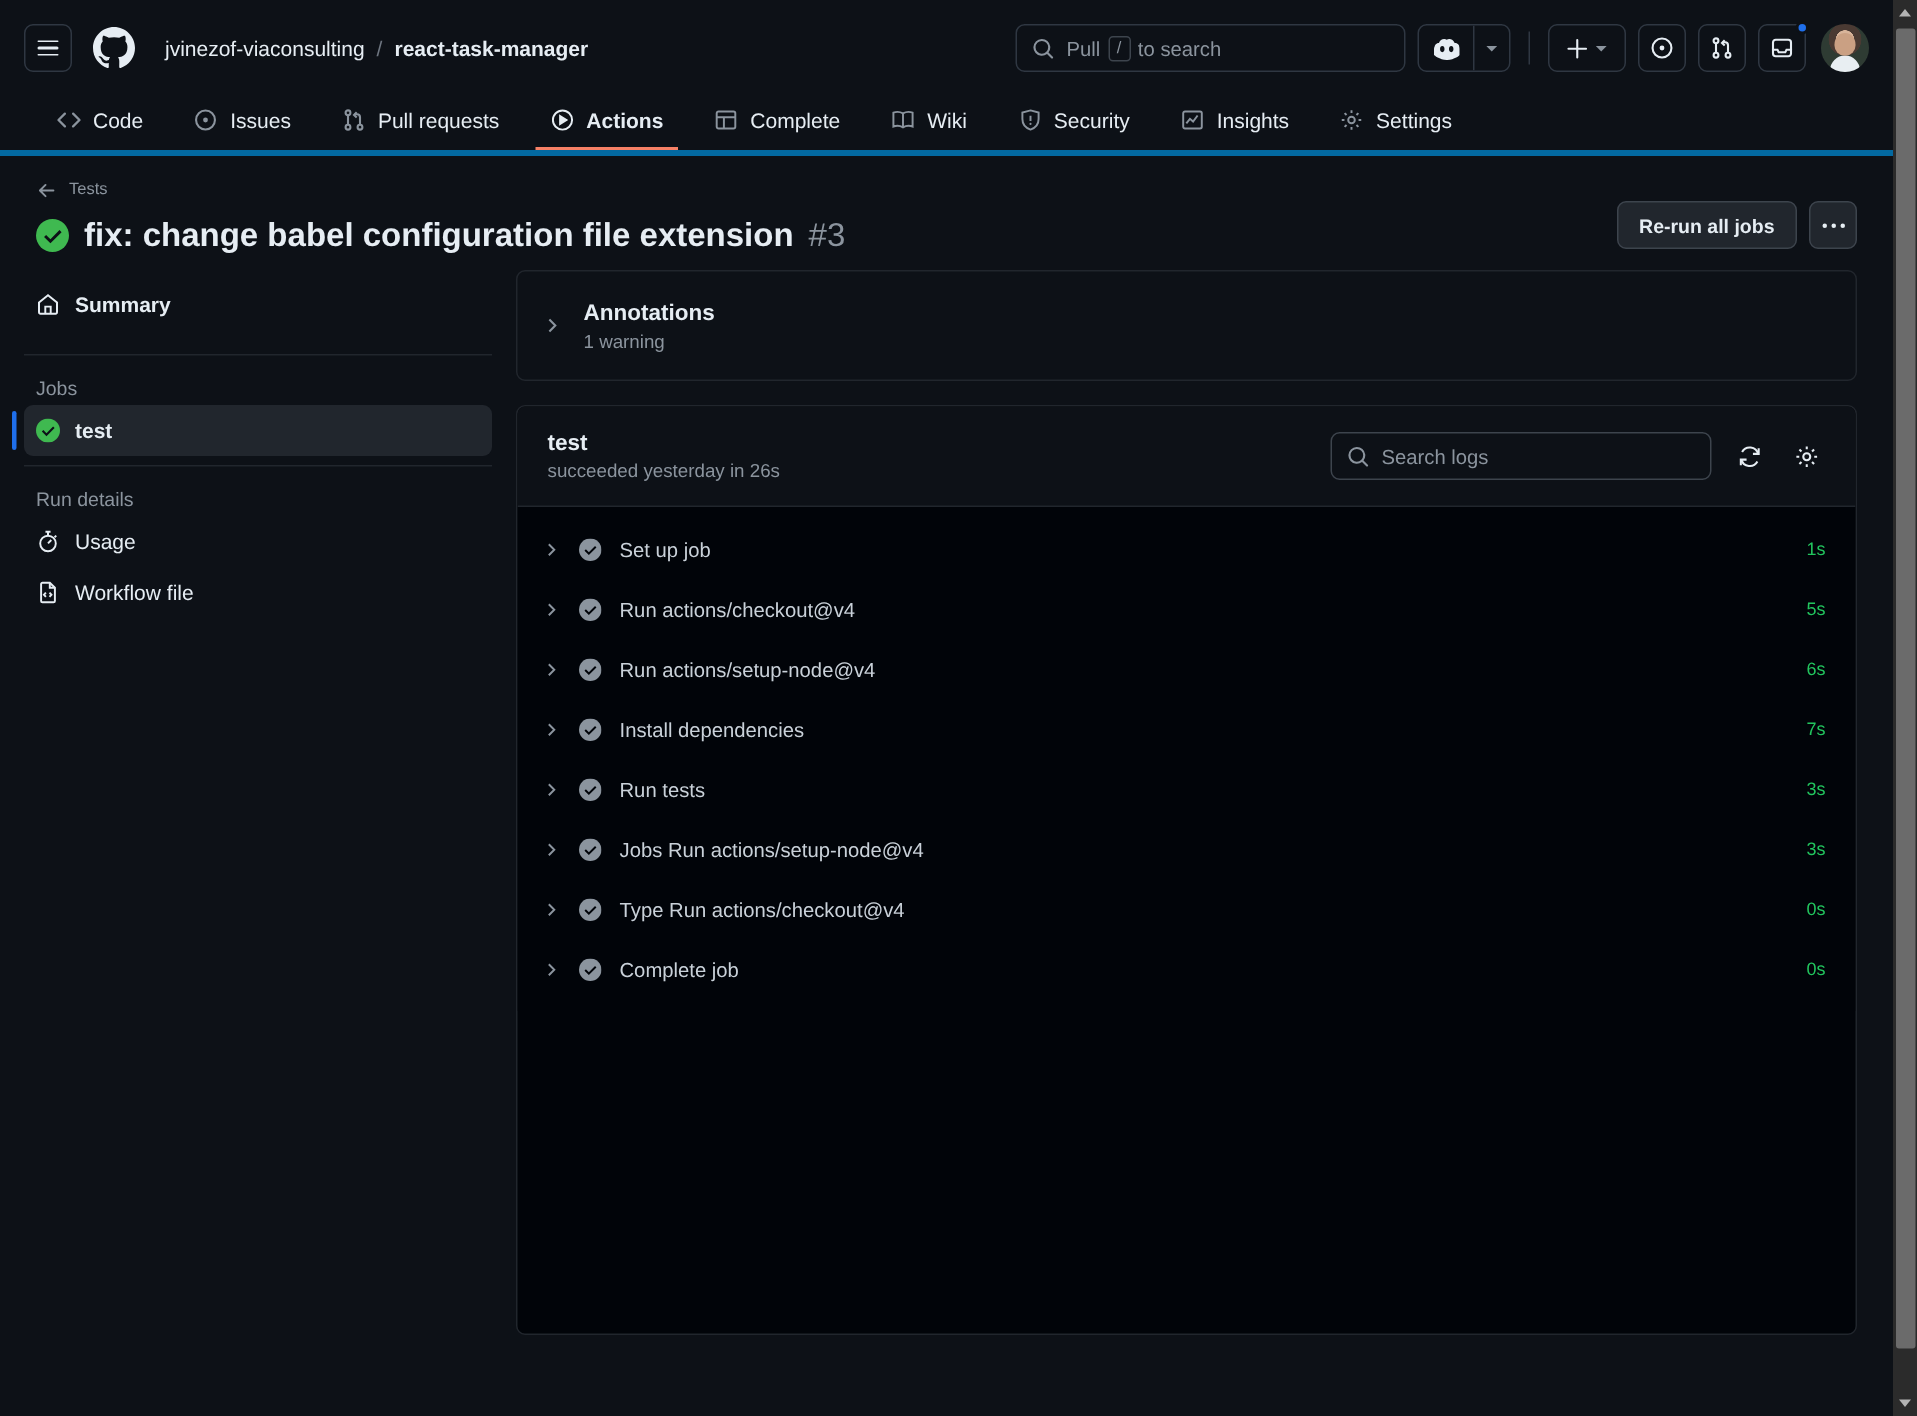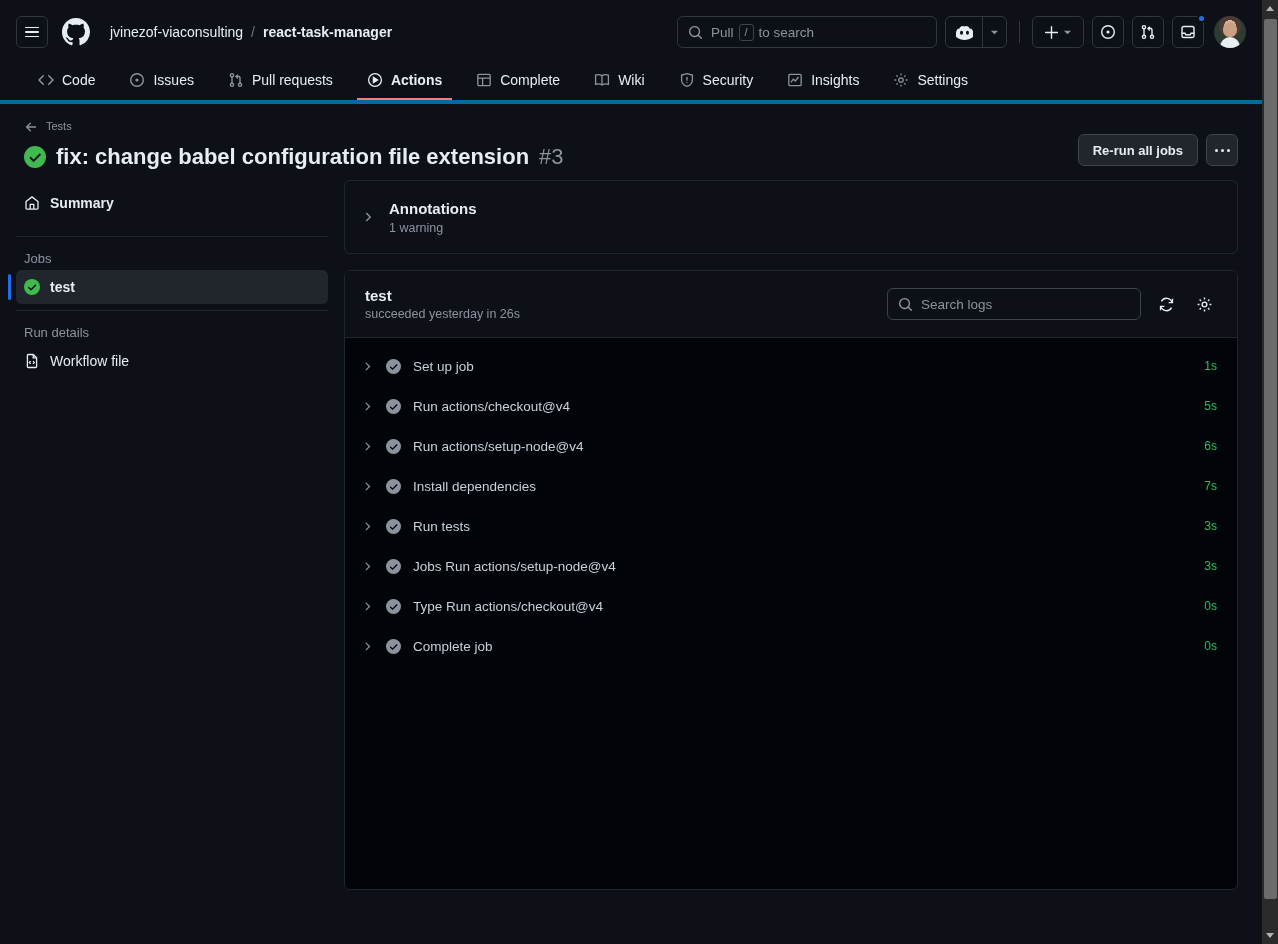--- a/index.html
+++ b/index.html
@@ -418,20 +418,29 @@
                 <circle cx="8" cy="8" r="8" fill="#3fb950"></circle>
                 <path d="M11.4 5.3 7 9.8 4.9 7.7l-1 1 3.1 3.1 5.4-5.4Z" fill="#0d1117"></path>
               </svg>
         </span>
         <span>test</span>
       </div>
 
       <div class="side-div"></div>
 
       <div class="side-label">Run details</div>
+      <div class="side-row">
+        <span>
+          <svg width="16" height="16" viewBox="0 0 16 16" fill="none" stroke="#e6edf3" stroke-width="1.3">
+                <circle cx="8" cy="9.3" r="5.2"></circle>
+                <path d="M8 9.3 10.2 7M6.3 1.5h3.4M8 1.5v2.6M12.4 5.2l1.1-1.1"></path>
+              </svg>
+        </span>
+        <span>Usage</span>
+      </div>
       <div class="side-row">
         <span>
           <svg width="16" height="16" viewBox="0 0 16 16" fill="none" stroke="#e6edf3" stroke-width="1.3">
                 <path d="M9.2 1.5H4.3a.9.9 0 0 0-.9.9v11.2a.9.9 0 0 0 .9.9h7.4a.9.9 0 0 0 .9-.9V4.8Z"></path>
                 <path d="M9.2 1.5v3.3h3.4"></path>
                 <path d="m6.6 8.1-1.3 1.4 1.3 1.4M9 8.1l1.3 1.4L9 10.9"></path>
               </svg>
         </span>
         <span>Workflow file</span>
       </div>

